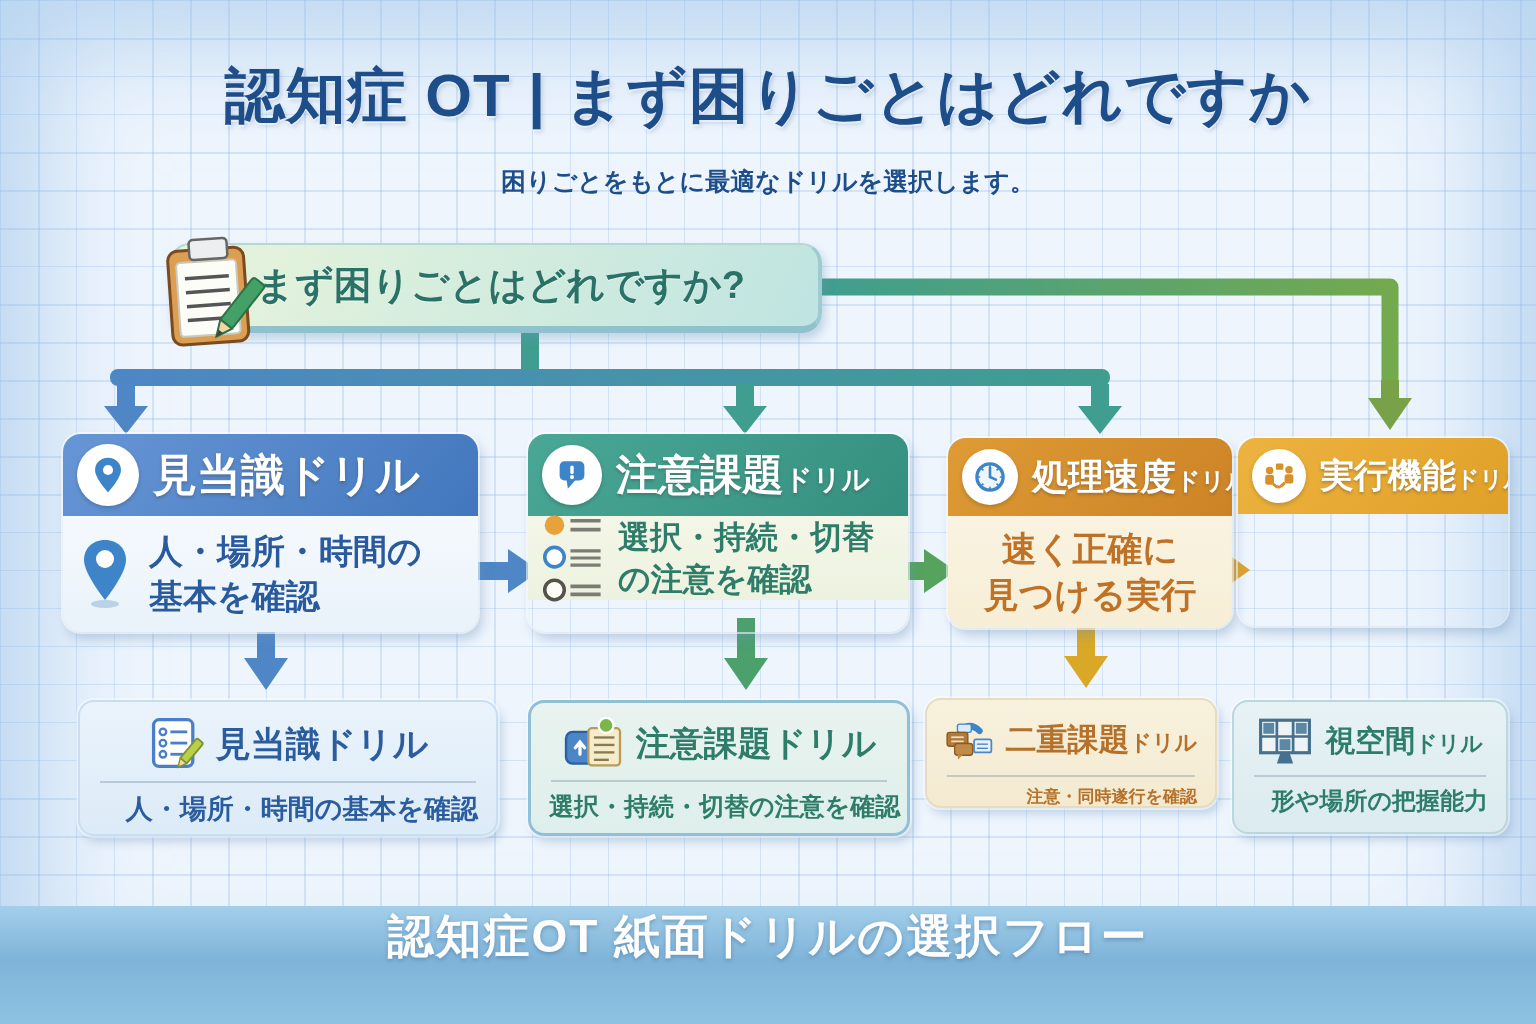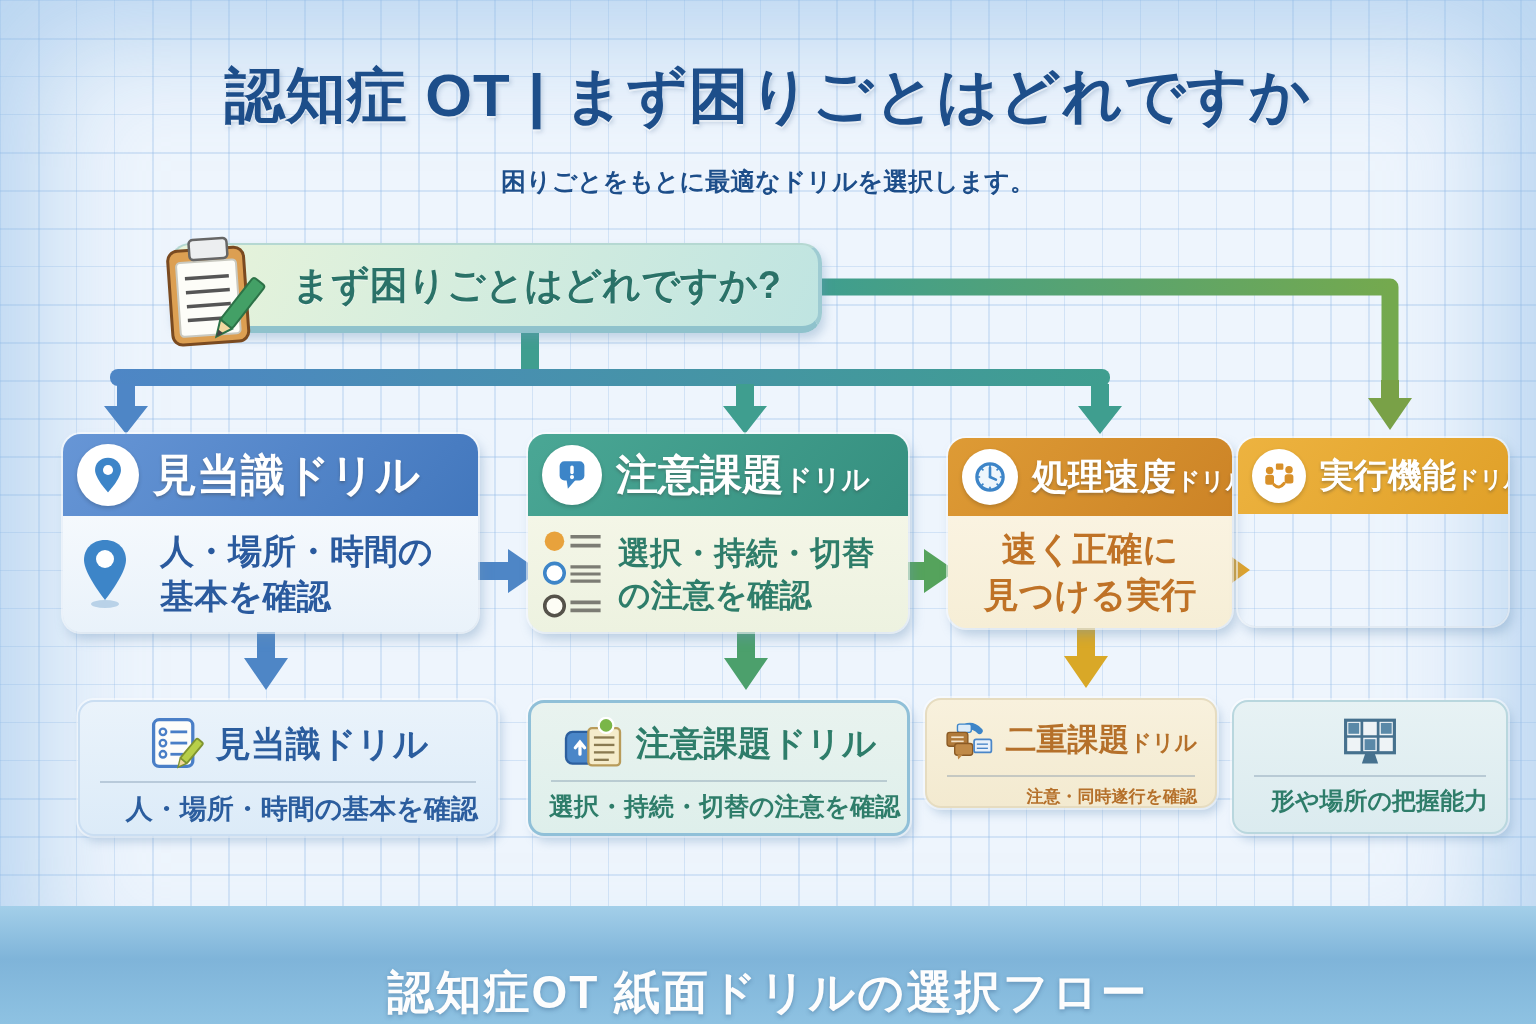--- a/index.html
+++ b/index.html
@@ -22,46 +22,46 @@
     position:absolute;top:165px;left:0;width:100%;text-align:center;z-index:2;
     font-size:25px;font-weight:800;color:#1d4e8a;
     text-shadow:0 1px 0 rgba(255,255,255,.5);
   }
   
   .q-box{
     position:absolute;left:170px;top:243px;width:652px;height:90px;z-index:3;
     background:linear-gradient(115deg,#e9f4da 0%,#d5edde 45%,#bfe4e1 100%);
     border:2px solid #b5d8d2;border-bottom:7px solid #8fc2cc;border-right:4px solid #9ecbd2;
     border-radius:20px;box-sizing:border-box;
-    display:flex;align-items:center;padding-left:120px;
+    display:flex;align-items:center;padding-left:84px;
     box-shadow:3px 6px 10px rgba(110,150,185,.35);
   }
   .q-label{font-size:38px;font-weight:900;color:#2a7268;text-shadow:0 1px 0 rgba(255,255,255,.6);}
   .q-icon{position:absolute;left:-10px;top:-12px;width:104px;height:116px;}
   
   .col{position:absolute;z-index:2;border-radius:18px;overflow:hidden;
     box-shadow:0 0 0 2px rgba(255,255,255,.55), 4px 7px 12px rgba(105,145,185,.4);}
   .col-head{display:flex;align-items:center;gap:14px;padding:0 14px;box-sizing:border-box;color:#fff;}
   .head-ic{flex:0 0 auto;border-radius:50%;background:#fff;display:flex;align-items:center;justify-content:center;
     box-shadow:0 2px 4px rgba(0,0,0,.18);}
   .col-title{font-weight:900;text-shadow:0 2px 3px rgba(60,60,60,.35);white-space:nowrap;}
   .col-title .suffix{font-weight:900;}
   .col-body{display:flex;align-items:center;box-sizing:border-box;font-weight:900;line-height:1.32;}
   .col--1{left:63px;top:434px;width:415px;height:198px;}
   .col--1 .col-head{height:82px;background:linear-gradient(130deg,#6796d6,#4277bd);}
   .col--1 .head-ic{width:62px;height:62px;}
   .col--1 .col-title{font-size:44px;}
   .col--1 .suffix{font-size:44px;}
-  .col--1 .col-body{height:116px;background:linear-gradient(180deg,#f5f9fd,#e9f2fa);color:#2a5a9e;font-size:34px;padding:0 10px 0 16px;gap:29px;}
+  .col--1 .col-body{height:116px;background:linear-gradient(180deg,#f5f9fd,#e9f2fa);color:#2a5a9e;font-size:34px;padding:0 10px 0 16px;gap:18px;}
   .col--2{left:528px;top:434px;width:380px;height:198px;}
   .col--2 .col-head{height:82px;background:linear-gradient(130deg,#4aa795,#358f7f);}
   .col--2 .head-ic{width:60px;height:60px;}
   .col--2 .col-title{font-size:42px;}
   .col--2 .suffix{font-size:28px;}
-  .col--2 .col-body{height:116px;background:linear-gradient(180deg,#f4f6e7,#edf2e0);color:#2e7d6a;font-size:32px;padding:0 8px 0 14px;gap:12px;}
+  .col--2 .col-body{height:84px;background:linear-gradient(180deg,#f4f6e7,#edf2e0);color:#2e7d6a;font-size:32px;padding:0 8px 0 14px;gap:12px;}
   .col--3{left:948px;top:438px;width:284px;height:190px;}
   .col--3 .col-head{height:78px;background:linear-gradient(130deg,#de9b35,#cc8326);}
   .col--3 .head-ic{width:56px;height:56px;}
   .col--3 .col-title{font-size:36px;}
   .col--3 .suffix{font-size:24px;}
   .col--3 .col-body{height:112px;background:linear-gradient(180deg,#faf3e1,#f6eed6);color:#bf7226;font-size:35px;justify-content:center;text-align:center;}
   .col--4{left:1238px;top:438px;width:270px;height:188px;}
   .col--4 .col-head{height:76px;background:linear-gradient(130deg,#edb340,#e0a028);}
   .col--4 .head-ic{width:54px;height:54px;}
   .col--4 .col-title{font-size:34px;}
@@ -86,21 +86,21 @@
   .bb--3 .suffix{font-size:22px;}
   .bb--3 .bb-body{font-size:17px;color:#b5702a;}
   .bb--4{left:1232px;top:700px;width:276px;height:134px;background:linear-gradient(180deg,#e7f2f4,#dbebef);border:2px solid #b9d7de;}
   .bb--4 .bb-title{font-size:30px;color:#2e7d6a;}
   .bb--4 .suffix{font-size:22px;}
   .bb--4 .bb-body{font-size:24px;color:#2e7d6a;}
   
   .footer{
     position:absolute;left:0;bottom:0;width:100%;height:118px;z-index:2;
     background:linear-gradient(180deg,#a3cfe9 0%,#7fb4d9 45%,#8ec2e2 100%);
-    display:flex;align-items:flex-end;justify-content:center;
+    display:flex;align-items:flex-start;justify-content:center;
   }
   .footer-text{font-size:46px;font-weight:900;color:#fdfdfd;letter-spacing:2px;
     text-shadow:0 2px 4px rgba(60,100,140,.45);}
 </style>
 </head>
 <body>
 
 <div class="canvas">
 
   <svg class="wires" width="1536" height="1024" viewBox="0 0 1536 1024">
@@ -307,20 +307,21 @@
       <svg width="56" height="50" viewBox="0 0 62 54">
         <rect x="4" y="4" width="54" height="36" fill="#eef3f6" stroke="#46718e" stroke-width="3.5"></rect>
         <line x1="22" y1="4" x2="22" y2="40" stroke="#46718e" stroke-width="3"></line>
         <line x1="40" y1="4" x2="40" y2="40" stroke="#46718e" stroke-width="3"></line>
         <line x1="4" y1="22" x2="58" y2="22" stroke="#46718e" stroke-width="3"></line>
         <rect x="7" y="7" width="12" height="12" fill="#5a89a8"></rect>
         <rect x="25" y="25" width="12" height="12" fill="#5a89a8"></rect>
         <rect x="43" y="7" width="12" height="12" fill="#5a89a8"></rect>
         <polygon points="26,40 36,40 40,52 22,52" fill="#46718e"></polygon>
       </svg>
+      <span><span>視空間</span><span class="suffix">ドリル</span></span>
     </div>
     <hr class="bb-div">
     <div class="bb-body">形や場所の把握能力</div>
   </div>
 
   <div class="footer">
     <span class="footer-text">認知症OT 紙面ドリルの選択フロー</span>
   </div>
 
 </div>

